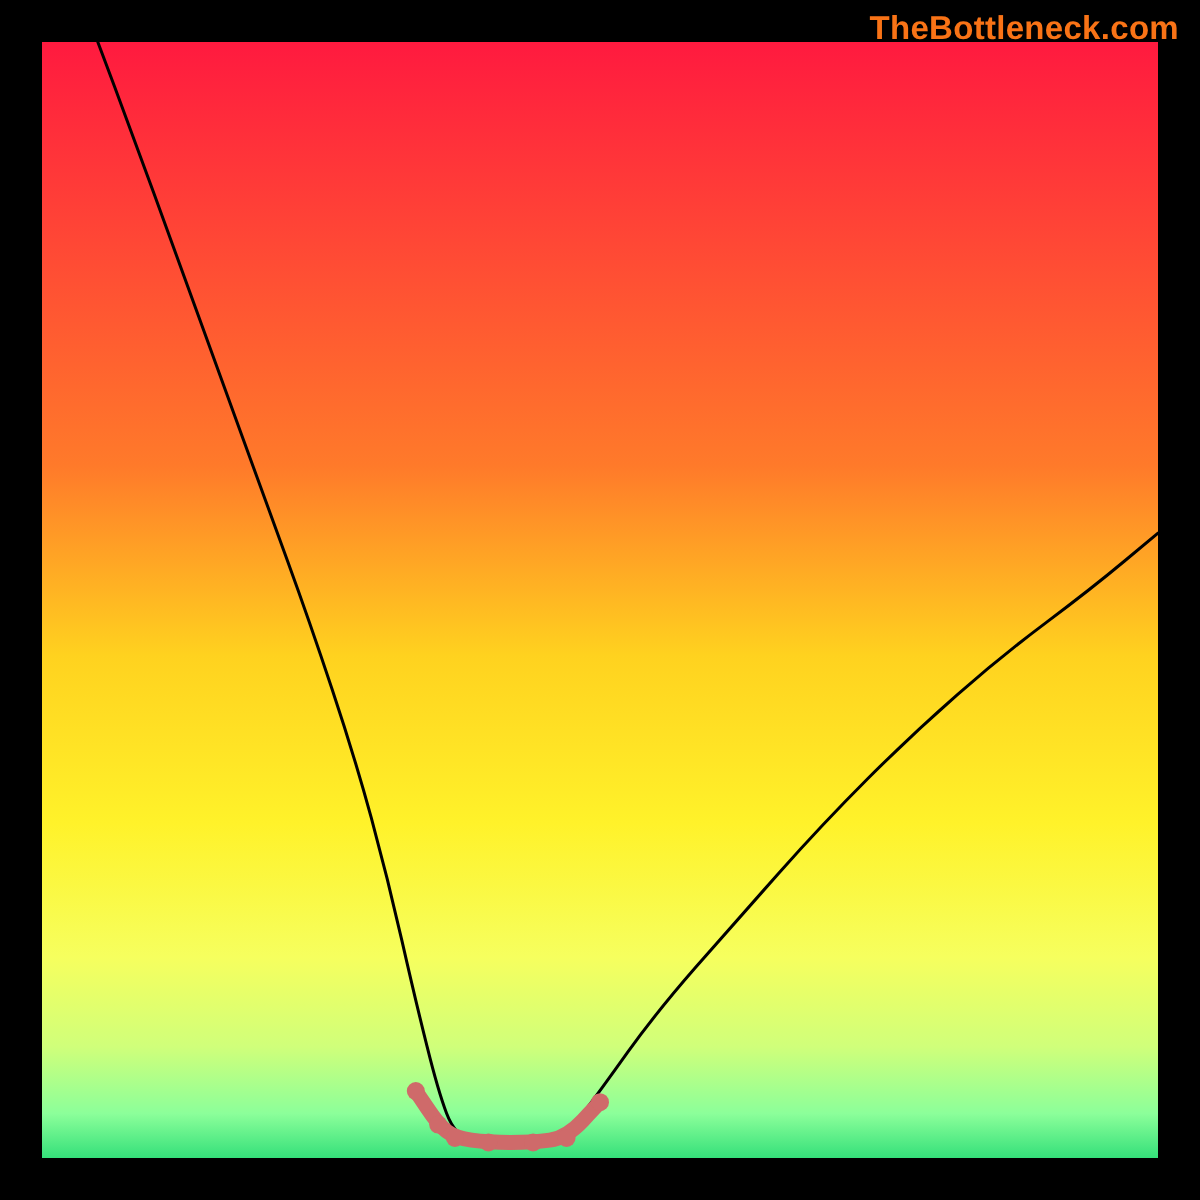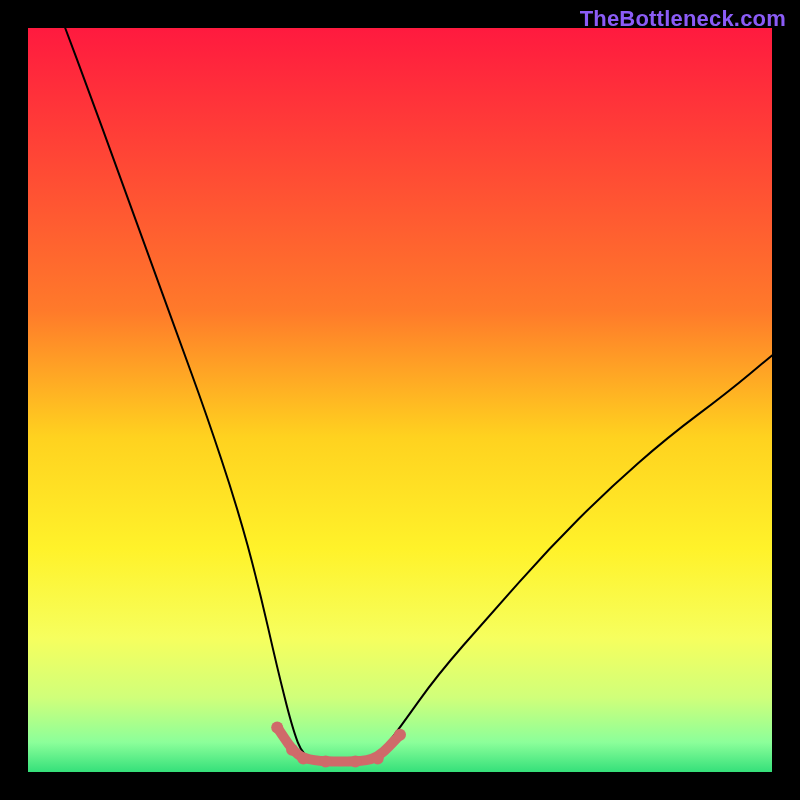--- a/index.html
+++ b/index.html
@@ -16,21 +16,21 @@
     width: 800px;
     height: 800px;
     background: #000;
   }
   .watermark {
     position: absolute;
     top: 6px;
     right: 14px;
     font-size: 22px;
     font-weight: 600;
-    color: #8b5cf6;
+    color: #f97316;
     letter-spacing: 0.2px;
     z-index: 20;
     user-select: none;
   }
   svg.plot {
     position: absolute;
     left: 0;
     top: 0;
     display: block;
   }

